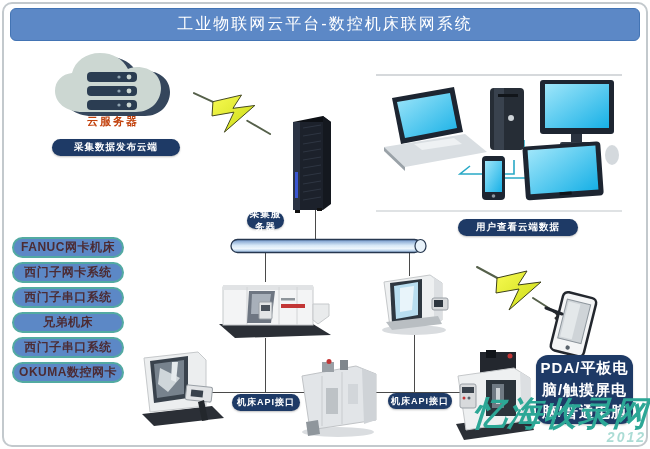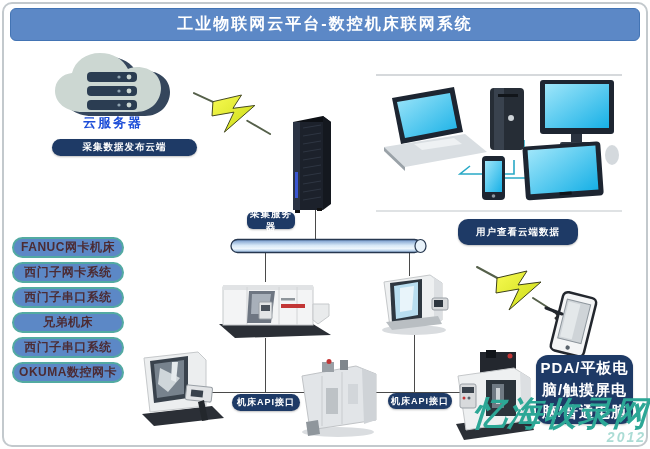--- a/index.html
+++ b/index.html
@@ -6,33 +6,33 @@
   body{
     width:650px;height:449px;position:relative;background:#fff;overflow:hidden;
     font-family:"Liberation Sans","DejaVu Sans",sans-serif;
   }
   .frame{position:absolute;left:2px;top:2px;width:642px;height:441px;
     border:2px solid #c3c9cd;border-radius:10px;background:#fff;}
   .abs{position:absolute;}
   
   .titlebar{left:10px;top:8px;width:628px;height:31px;background:#5c88c6;
     border:1px solid #4374b4;border-radius:6px;display:flex;align-items:center;justify-content:center;
-    color:#fff;font-size:16px;font-weight:bold;letter-spacing:2px;}
+    color:#fff;font-size:16px;font-weight:normal;letter-spacing:2px;}
   
   .navy{background:#1e3a66;color:#fff;font-weight:bold;border-radius:10px;
     display:flex;align-items:center;justify-content:center;text-align:center;
     font-size:9.5px;letter-spacing:1px;box-shadow:0 1px 2px rgba(0,0,0,.25);}
   
   .side-col{left:12px;top:237px;width:112px;display:flex;flex-direction:column;gap:4px;position:absolute;}
   .spill{height:17px;background:#5c88c6;border:2px solid #53aaa2;border-radius:11px;
     display:flex;align-items:center;justify-content:center;
     color:#4c2b33;font-weight:bold;font-size:12px;letter-spacing:0.5px;white-space:nowrap;}
   
-  .cloudlabel{left:58px;top:114px;width:110px;text-align:center;color:#1d4ed8;
-    font-size:13px;font-weight:bold;letter-spacing:2px;}
+  .cloudlabel{left:58px;top:114px;width:110px;text-align:center;color:#c2410c;
+    font-size:11px;font-weight:bold;letter-spacing:2px;}
   
   .vline{width:1px;background:#4a4a4a;}
   .hline{height:1px;background:#4a4a4a;}
   
   .wm{left:448px;top:396px;width:200px;text-align:right;color:#2ca796;
     font-size:34px;font-weight:900;font-style:italic;letter-spacing:1px;
     transform:skewX(-4deg);line-height:1;}
   .wm-sub{left:470px;top:429px;width:176px;text-align:right;color:rgba(44,167,150,.40);
     font-size:14px;font-style:italic;font-weight:bold;letter-spacing:2px;}
   svg{display:block;}
@@ -55,21 +55,21 @@
       <circle cx="84" cy="27" r="2.4" fill="#ccd7d2"></circle>
         <circle cx="74" cy="27" r="1.6" fill="#8fa3b0"></circle>
       <circle cx="84" cy="41" r="2.4" fill="#ccd7d2"></circle>
         <circle cx="74" cy="41" r="1.6" fill="#8fa3b0"></circle>
       <circle cx="84" cy="55" r="2.4" fill="#ccd7d2"></circle>
         <circle cx="74" cy="55" r="1.6" fill="#8fa3b0"></circle>
     </g>
   </svg>
 </div>
 <div class="abs cloudlabel">云服务器</div>
-<div class="abs navy" style="left:52px;top:139px;width:145px;height:17px;">采集数据发布云端</div>
+<div class="abs navy" style="left:52px;top:139px;width:128px;height:17px;">采集数据发布云端</div>
 
 <div class="abs" style="left:192px;top:86px;">
   <svg width="80" height="58" viewBox="0 0 84 60">
     <defs>
         <linearGradient id="boltg" x1="0" y1="0" x2="1" y2="1">
       <stop offset="0" stop-color="#f8fa52"></stop>
           <stop offset="1" stop-color="#c9da14"></stop>
         </linearGradient>
       </defs>
     <line x1="2" y1="7" x2="26" y2="18" stroke="#55604a" stroke-width="2" stroke-linecap="round"></line>
@@ -94,21 +94,21 @@
         <line x1="20" y1="54" x2="38" y2="51"></line>
       <line x1="20" y1="62" x2="38" y2="59"></line>
         <line x1="20" y1="70" x2="38" y2="67"></line>
       <line x1="20" y1="78" x2="38" y2="75"></line>
         <line x1="20" y1="86" x2="38" y2="83"></line>
     </g>
     <rect x="12" y="96" width="5" height="3" fill="#111"></rect>
       <rect x="34" y="94" width="5" height="3" fill="#111"></rect>
   </svg>
 </div>
-<div class="abs navy" style="left:247px;top:212px;width:48px;height:17px;border-radius:6px;">采集服务器</div>
+<div class="abs navy" style="left:247px;top:212px;width:37px;height:17px;">采集服务器</div>
 
 <div class="abs" style="left:374px;top:70px;">
   <svg width="250" height="145" viewBox="0 0 250 145">
     <defs>
       <linearGradient id="cyan" x1="0" y1="0" x2="1" y2="1">
         <stop offset="0" stop-color="#9fe6fa"></stop>
           <stop offset="1" stop-color="#17b0e6"></stop>
       </linearGradient>
     </defs>
     <line x1="2" y1="5" x2="248" y2="5" stroke="#c9cdd1" stroke-width="1.5"></line>
@@ -151,21 +151,21 @@
 
     <g>
       <rect x="108" y="86" width="23" height="44" rx="4" fill="#1d2531"></rect>
       <rect x="111" y="91" width="17" height="31" fill="url(#cyan)"></rect>
       <circle cx="119.5" cy="126" r="1.8" fill="#8d97a0"></circle>
     </g>
 
     <ellipse cx="238" cy="85" rx="7" ry="10" fill="#d4d9dd"></ellipse>
   </svg>
 </div>
-<div class="abs navy" style="left:458px;top:219px;width:120px;height:26px;">用户查看云端数据</div>
+<div class="abs navy" style="left:458px;top:219px;width:120px;height:17px;">用户查看云端数据</div>
 
 <div class="abs vline" style="left:315px;top:210px;height:29px;"></div>
 <div class="abs vline" style="left:265px;top:252px;height:30px;"></div>
 <div class="abs vline" style="left:409px;top:252px;height:24px;"></div>
 <div class="abs vline" style="left:265px;top:338px;height:54px;"></div>
 <div class="abs vline" style="left:414px;top:331px;height:61px;"></div>
 <div class="abs hline" style="left:203px;top:392px;width:122px;"></div>
 <div class="abs hline" style="left:370px;top:392px;width:90px;"></div>
 
 <div class="abs" style="left:230px;top:238px;">

